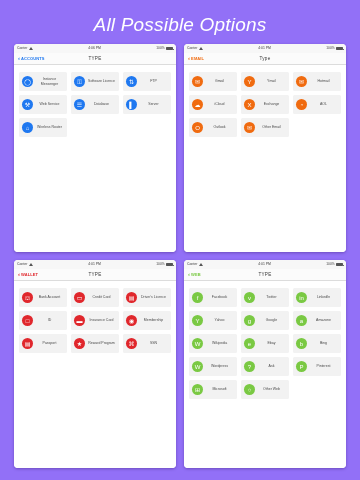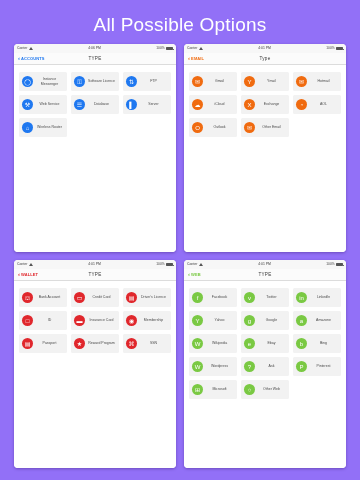--- a/index.html
+++ b/index.html
@@ -15,20 +15,21 @@
 
   
   .page-title {
     position: absolute;
     top: 14px; left: 0; right: 0;
     text-align: center;
     color: #ffffff;
     font-size: 19px;
     font-weight: 400;
     letter-spacing: 0.2px;
+    font-style: italic;
   }
 
   
   .device-grid {
     position: absolute;
     top: 44px; left: 14px;
     width: 332px; height: 428px;
     display: grid;
     grid-template-columns: 162px 162px;
     grid-template-rows: 208px 208px;

